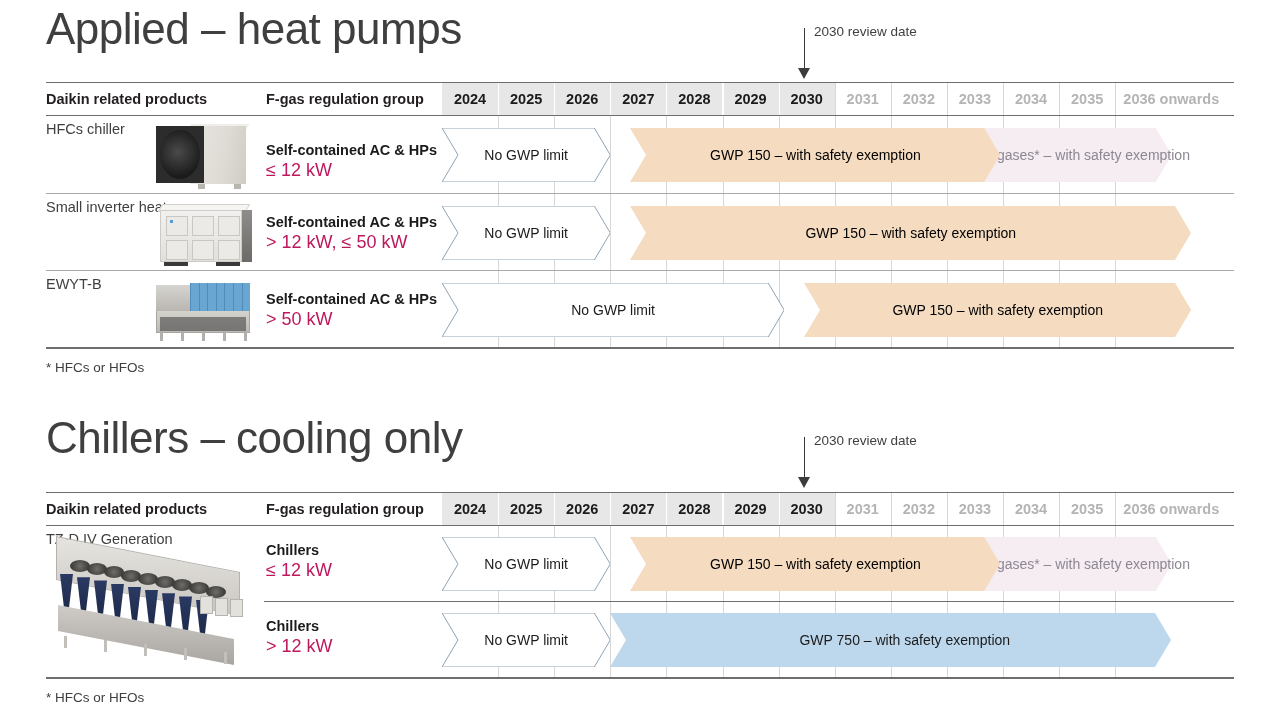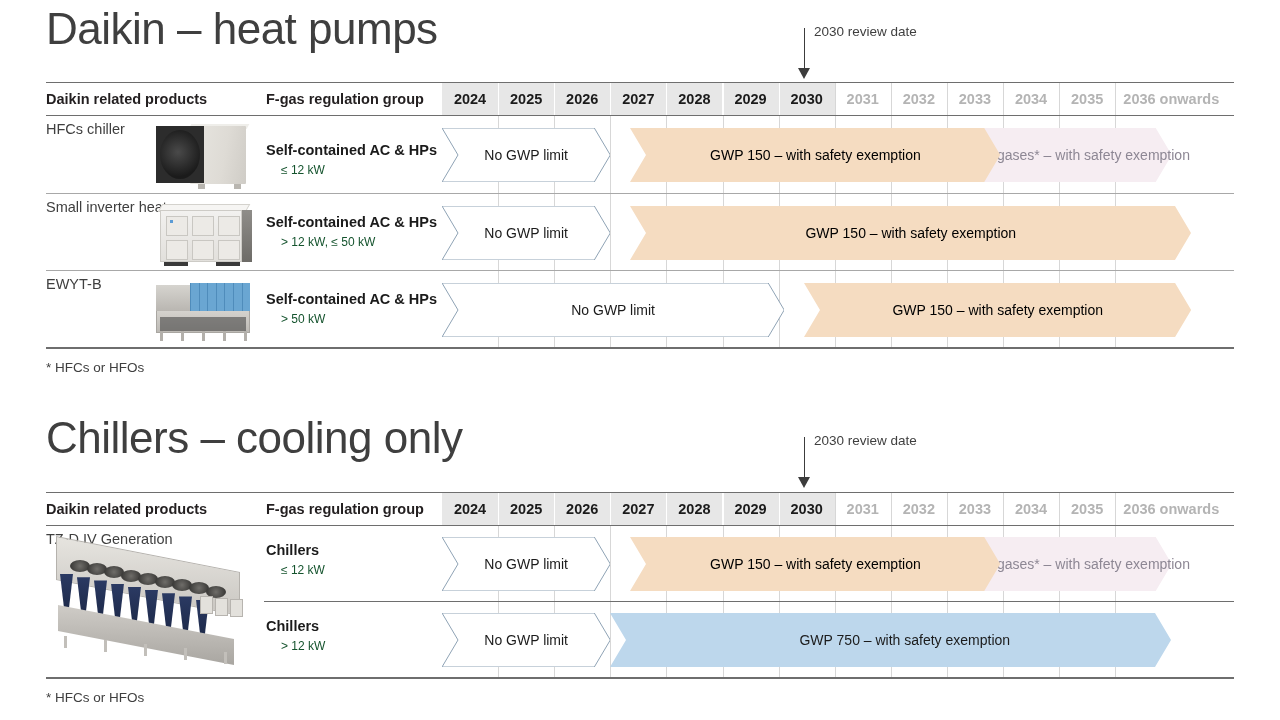--- a/index.html
+++ b/index.html
@@ -69,21 +69,21 @@
   .row-rule.strong { background:#6e6e6e; height:1.5px; }
   .row-rule.short { left:218px; width:970px; background:#6e6e6e; }
 
   .prod-name {
     position:absolute; left:0; font-size:14.5px; color:#3f3f3f; line-height:19px;
   }
   .grp {
     position:absolute; left:220px; width:180px;
   }
   .grp .grp-t { font-size:14.5px; font-weight:bold; color:#1b1b1b; line-height:20px; white-space:nowrap;}
-  .grp .grp-s { font-size:12px; color:#14532d; line-height:20px; white-space:nowrap;margin-left:15px;}
+  .grp .grp-s { font-size:18px; color:#be185d; line-height:20px; white-space:nowrap;}
 
   
   .band {
     position:absolute; display:flex; align-items:center; justify-content:center;
     font-size:14px; white-space:nowrap;
   }
   .band span { position:relative; z-index:2; }
   .band .shape { position:absolute; inset:0; z-index:1; }
 
   .band.white  { color:#1b1b1b; }
@@ -144,21 +144,21 @@
   .tz-cab { position:absolute; background:#e3e1dc; border:1px solid #b7b4af; }
   .tz-leg { position:absolute; width:3px; height:12px; background:#c2bfba; }
 
   .footnote { position:absolute; left:46px; font-size:13.5px; color:#3f3f3f; }
 </style>
 </head>
 <body>
 
 <div class="section" id="section-hp">
 
-  <div class="section-title">Daikin – heat pumps</div>
+  <div class="section-title">Applied – heat pumps</div>
 
   <div class="review-note">
     <div class="arrow-line"></div>
     <div class="arrow-head"></div>
     <div class="review-label">2030 review date</div>
   </div>
 
   <div class="table" id="table-hp">
     <div class="hdr">
       <div class="hdr-rule-top"></div>

